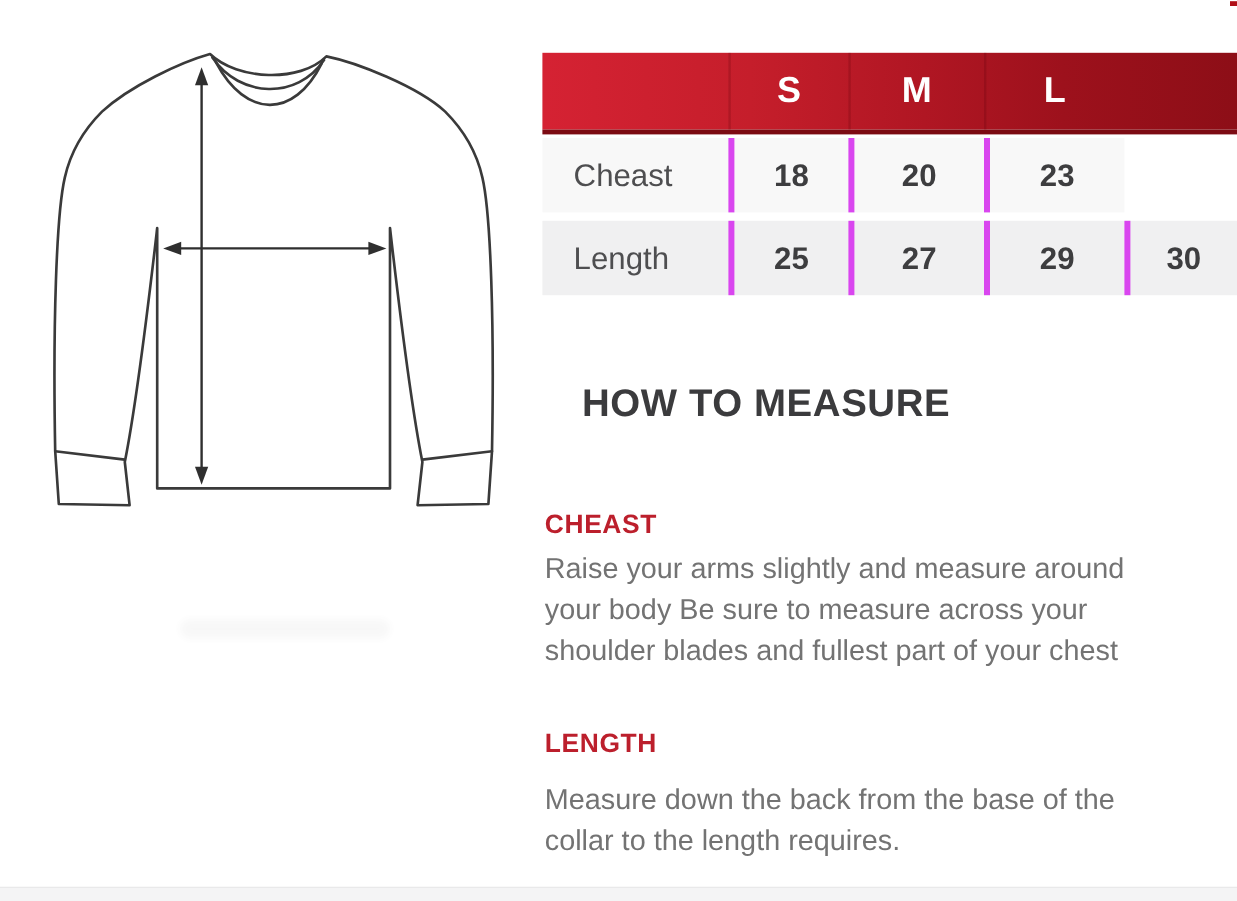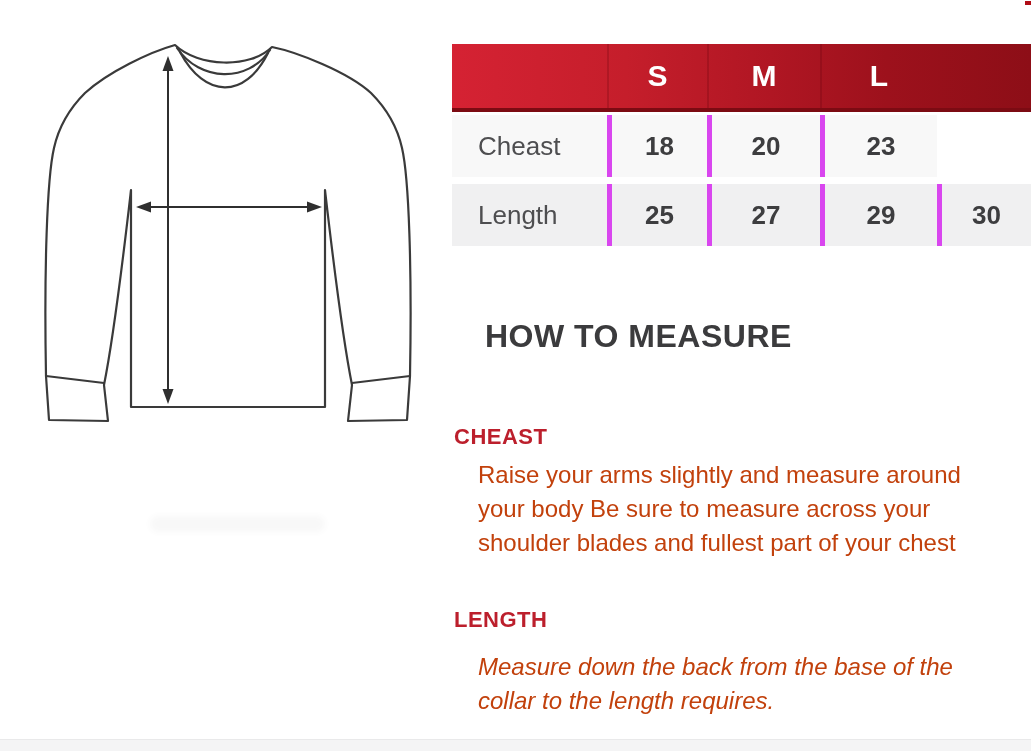--- a/index.html
+++ b/index.html
@@ -48,25 +48,25 @@
     position:absolute;left:454px;top:318px;
     font-size:32px;font-weight:bold;color:#3b3b3d;letter-spacing:0.5px;margin-left:31px;
   }
   .sec-heading{
     position:absolute;left:454px;
     font-size:22px;font-weight:bold;color:#bc1f2c;letter-spacing:0.5px;
   }
   .sec-heading.cheast{top:424px;}
   .sec-heading.length{top:607px;}
   .sec-body{
-    position:absolute;left:478px;
-    font-size:24px;line-height:34px;color:#c2410c;white-space:pre;
+    position:absolute;left:454px;
+    font-size:24px;line-height:34px;color:#737373;white-space:pre;
   }
   .sec-body.cheast{top:458px;}
-  .sec-body.length{top:650px;font-style:italic;}
+  .sec-body.length{top:650px;}
 
   
   .bottom-bar{
     position:absolute;left:0;right:0;top:739px;height:12px;
     background:#f4f4f5;border-top:1px solid #e9e9ea;
   }
   .corner-mark{
     position:absolute;right:0;top:1px;width:6px;height:4px;background:#b00d16;
   }
 </style>

